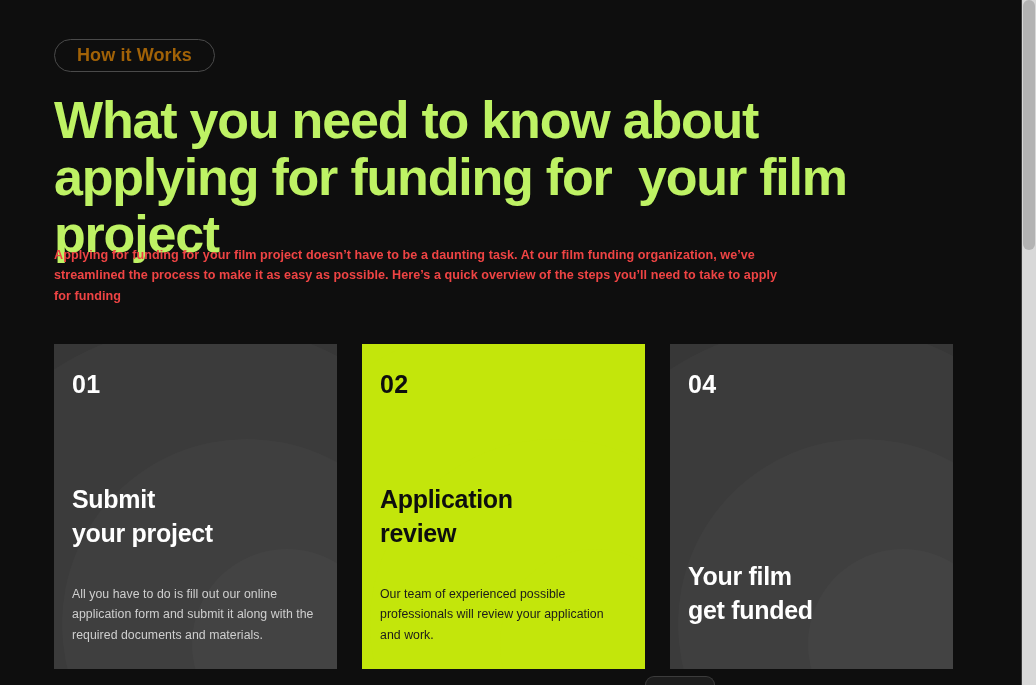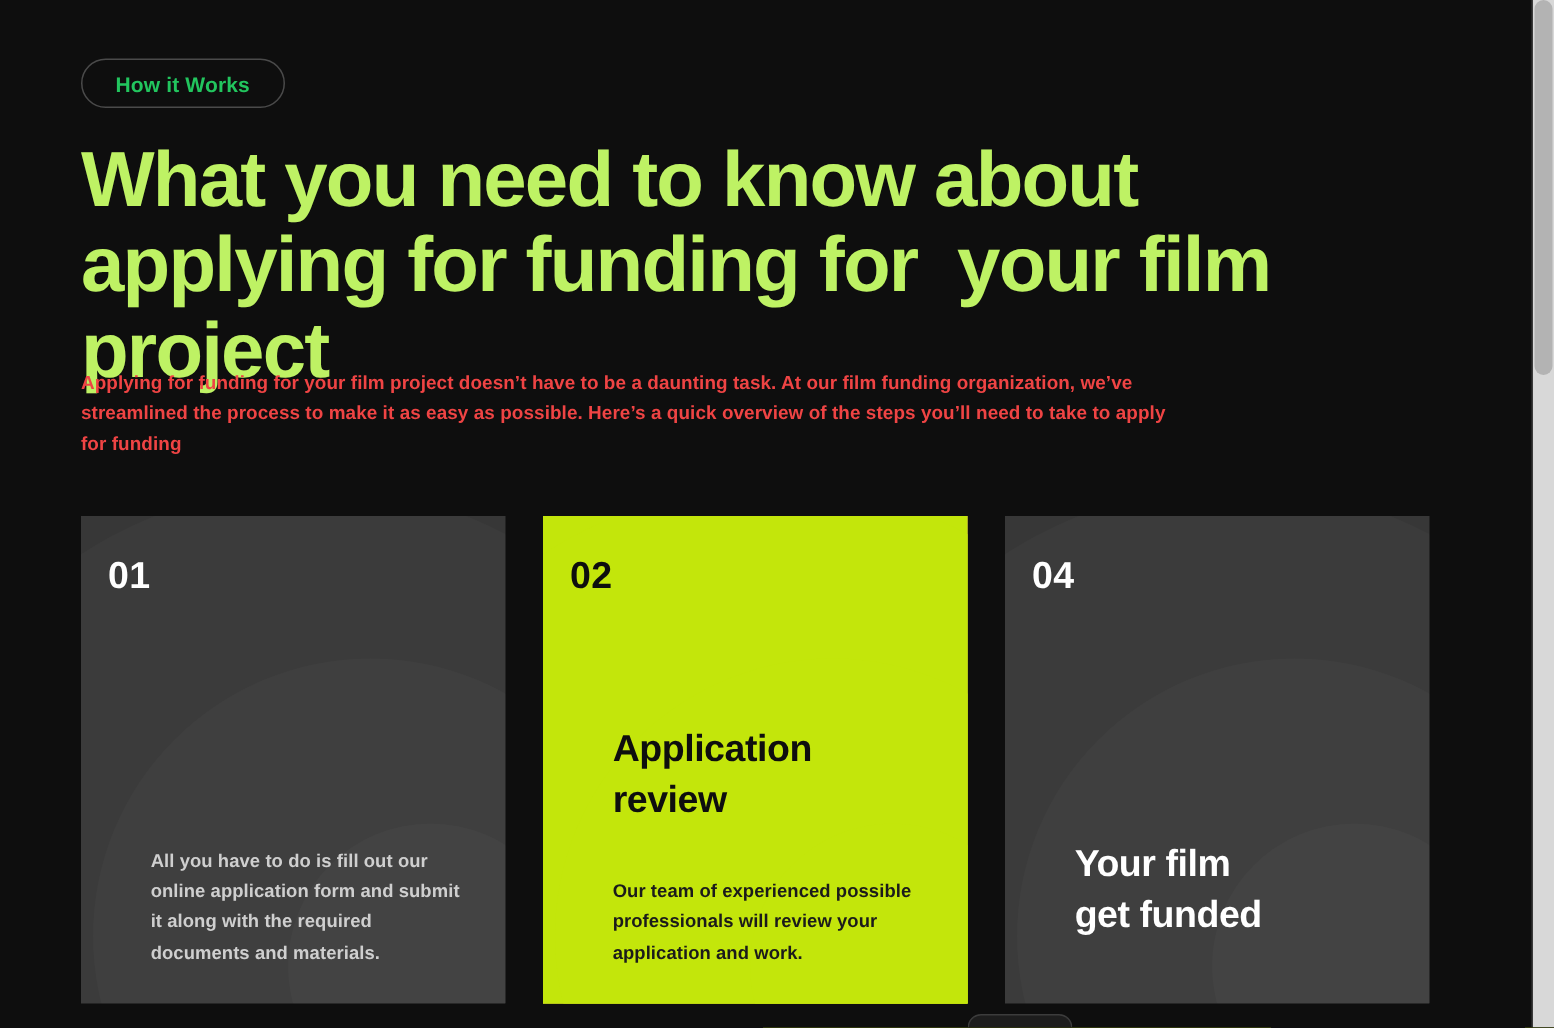--- a/index.html
+++ b/index.html
@@ -52,22 +52,22 @@
 
   
   .badge {
     position:absolute;
     left:54px; top:39px;
     height:33px;
     padding:0 22px;
     display:flex; align-items:center; justify-content:center;
     border:1px solid #4a4a4a;
     border-radius:17px;
-    color:#22c55e;
-    font-size:14px;
+    color:#a16207;
+    font-size:18px;
     font-weight:bold;
     letter-spacing:.1px;
     white-space:nowrap;
   }
 
   
   .headline {
     position:absolute;
     left:54px; top:92px;
     width:900px;
@@ -134,21 +134,21 @@
   .card.dark  .ring2,
   .card.dark  .ring4 { background:rgba(255,255,255,.012); }
 
   
   .card-inner {
     position:relative;
     z-index:2;
     width:100%; height:100%;
     padding:28px 22px 0 18px;
     display:flex;
-    flex-direction:row;
+    flex-direction:column;
   }
 
   .card-num {
     font-size:25px;
     font-weight:bold;
     letter-spacing:.3px;
     line-height:1;
   }
   .card.dark  .card-num { color:#ffffff; }
   .card.green .card-num { color:#0e0e0e; }
@@ -165,21 +165,21 @@
     line-height:34px;
     letter-spacing:-.3px;
     white-space:pre-line;
     margin-bottom:18px;
   }
   .card.dark  .card-title { color:#ffffff; }
   .card.green .card-title { color:#0e0e0e; }
 
   .card-desc {
     font-size:12.3px;
-    font-weight:bold;
+    font-weight:normal;
     line-height:20.3px;
     letter-spacing:.05px;
     max-width:248px;
     margin-top:34px;
   }
   .card.dark  .card-desc { color:#cfcfcf; }
   .card.green .card-desc { color:#1b1b1b; }
 
   
   .bottom-button {
@@ -210,20 +210,22 @@
       <div class="card dark">
         <div class="arcs">
           <span class="ring1"></span>
             <span class="ring2"></span>
           <span class="ring3"></span>
             <span class="ring4"></span>
         </div>
         <div class="card-inner">
           <div class="card-num">01</div>
           <div class="card-body">
+            <div class="card-title">Submit
+your project</div>
             <div class="card-desc">All you have to do is fill out our online application form and submit it along with the required documents and materials.</div>
           </div>
         </div>
       </div>
 
       <div class="card green">
         <div class="arcs">
           <span class="ring1"></span>
             <span class="ring2"></span>
           <span class="ring3"></span>

